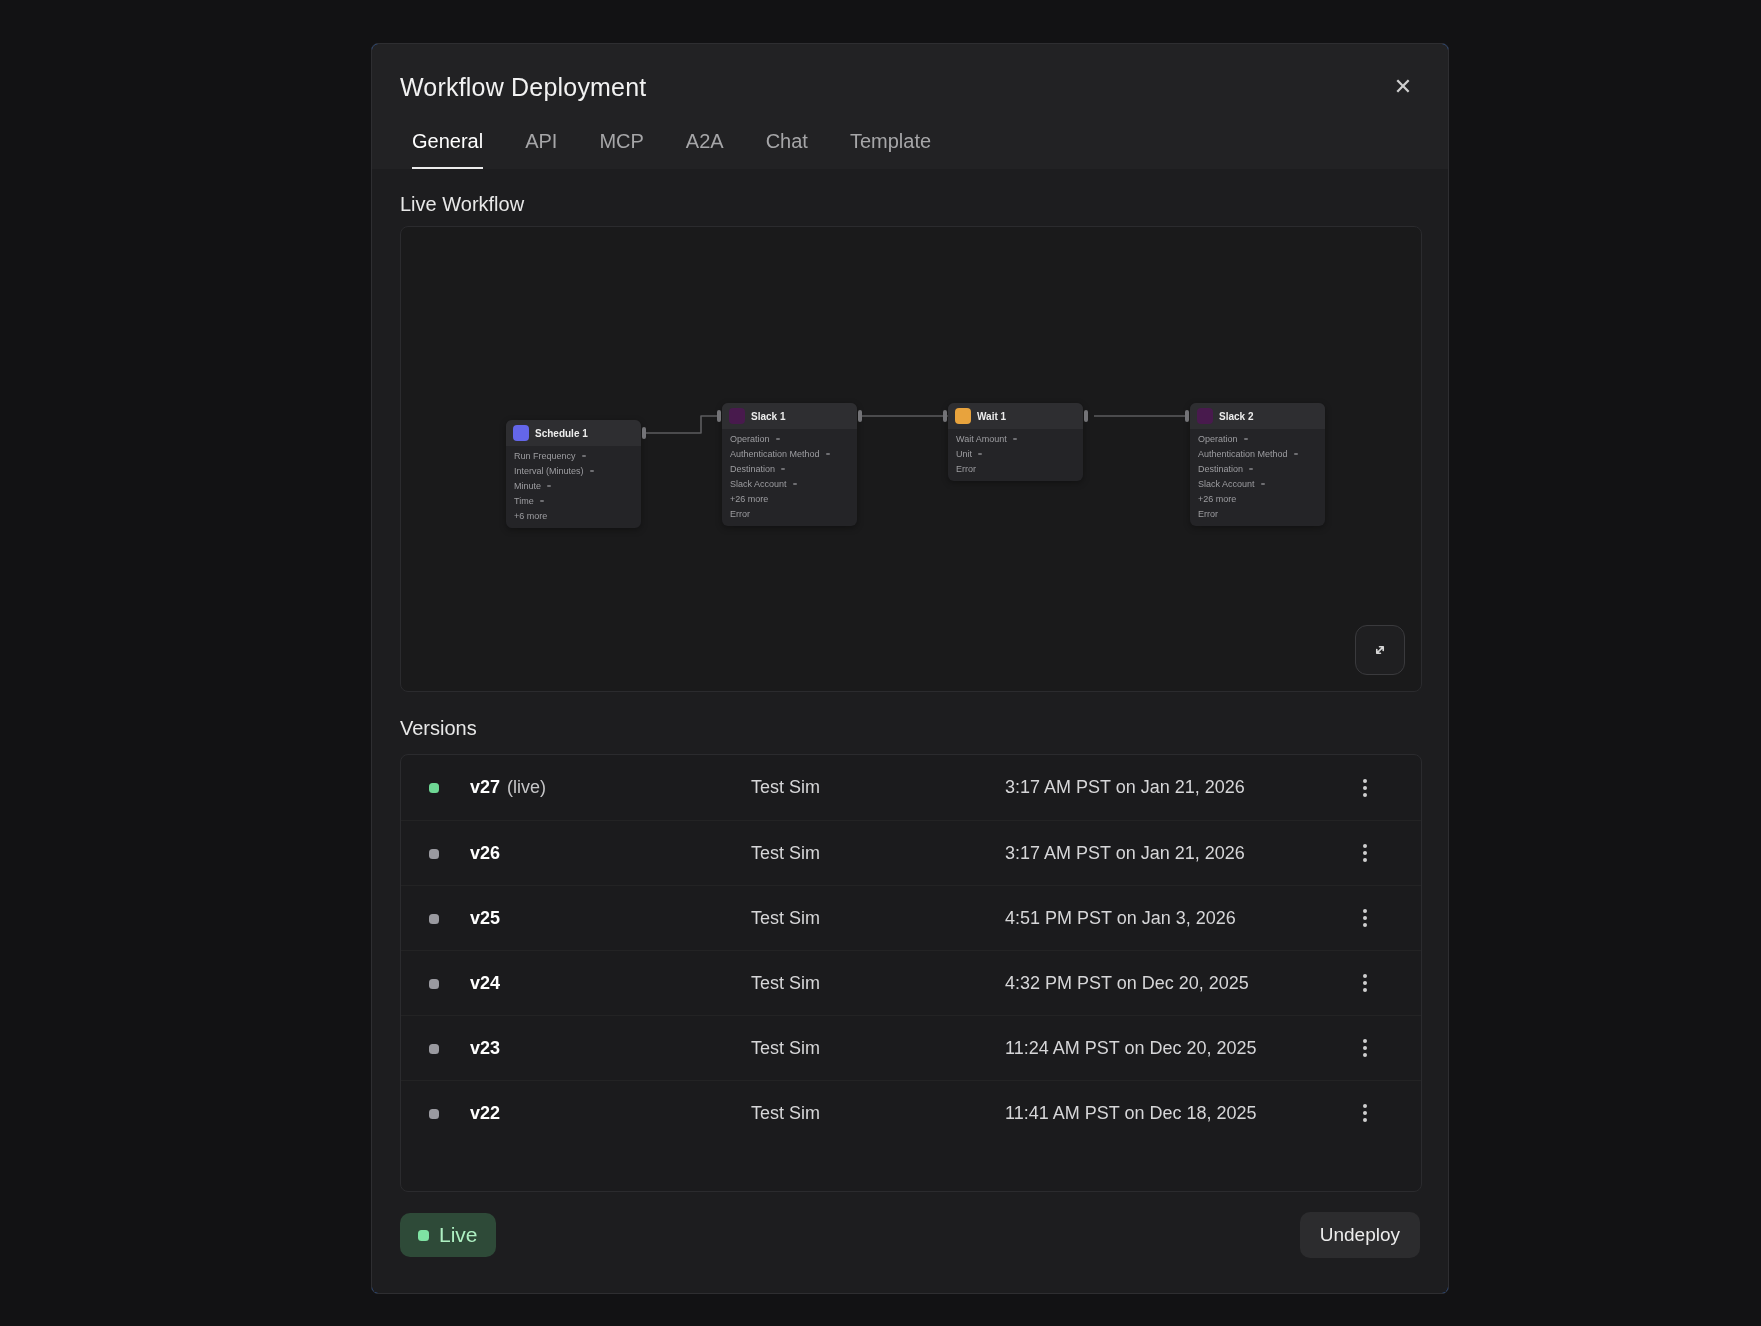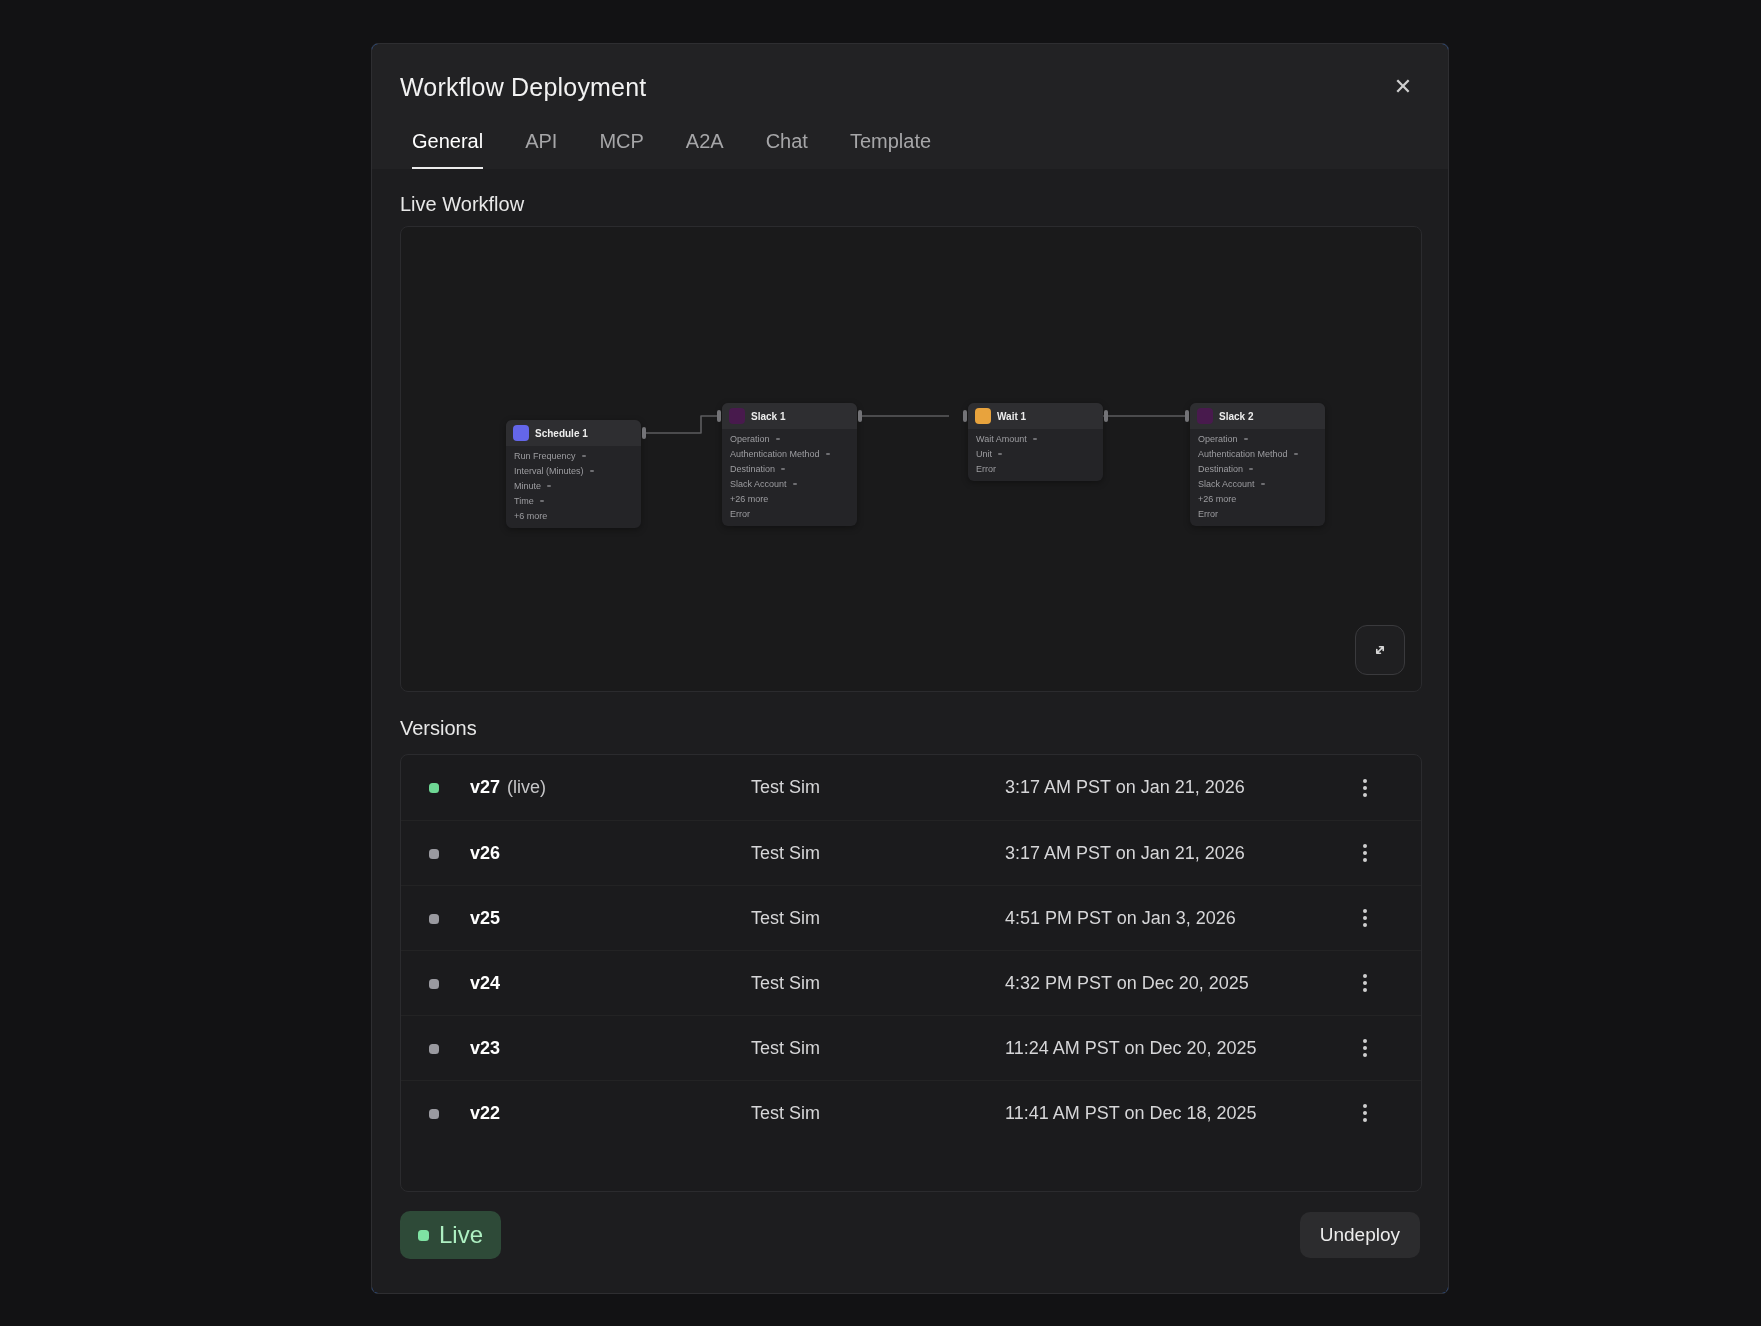--- a/index.html
+++ b/index.html
@@ -58,21 +58,21 @@
   .vs-row + .vs-row{border-top:1px solid rgba(255,255,255,.035);}
   .v-dot{width:10px;height:10px;border-radius:3.5px;}
   .v-name{color:#ffffff;font-weight:700;}
   .v-suffix{color:#c6c6c8;font-weight:400;margin-left:7px;}
   .kebab{justify-self:center;display:flex;flex-direction:column;gap:3px;background:transparent;border:none;cursor:pointer;padding:6px;}
   .kebab i{width:4px;height:4px;border-radius:50%;background:#cfcfcf;display:block;}
 
   
   .modal-footer{height:86px;display:flex;align-items:center;justify-content:space-between;}
   .live-badge{display:inline-flex;align-items:center;gap:10px;background:#2e4a38;border-radius:10px;
-    padding:10px 18px;font-size:24px;color:#aef0c2;}
+    padding:10px 18px;font-size:21px;color:#aef0c2;}
   .live-badge .dot{width:11px;height:11px;border-radius:3.5px;background:#7fe3a3;}
   .undeploy-btn{background:#2c2c2e;border:none;border-radius:10px;padding:12px 20px;
     font-size:19px;color:#ececec;cursor:pointer;font-family:inherit;}
 </style>
 </head>
 <body>
 
 <div class="modal">
 
   <div class="modal-header">
@@ -177,21 +177,21 @@
 
   </div>
               <div class="field-row">
     <span>Error</span>
 
   </div>
             </div>
   <span class="port left"></span>
             <span class="port right"></span>
           </div>
-          <div class="node" style="left: 567px; top: 176px;">
+          <div class="node" style="left: 547px; top: 176px;">
     <div class="node-header">
       <span class="node-icon" style="background: rgb(232, 163, 61);">
                 <circle cx="12" cy="13" r="7" stroke="#fff" stroke-width="2.4" fill="none"></circle>
                 <path d="M12 9.5V13M9.5 3.5h5" stroke="#fff" stroke-width="2.4" fill="none" stroke-linecap="round"></path>
               </span>
       <span class="node-title">Wait 1</span>
     </div>
     <div class="node-fields">
               <div class="field-row">
     <span>Wait Amount</span>

